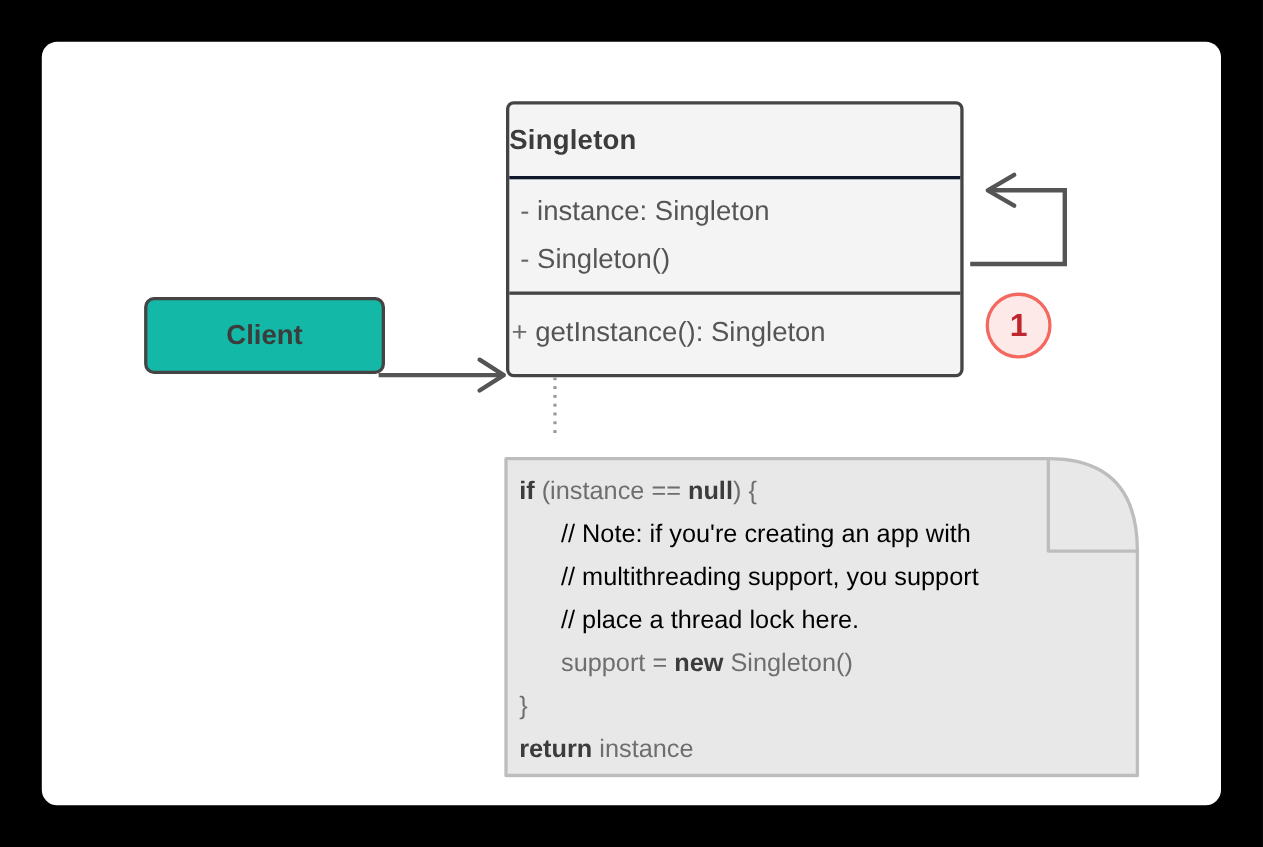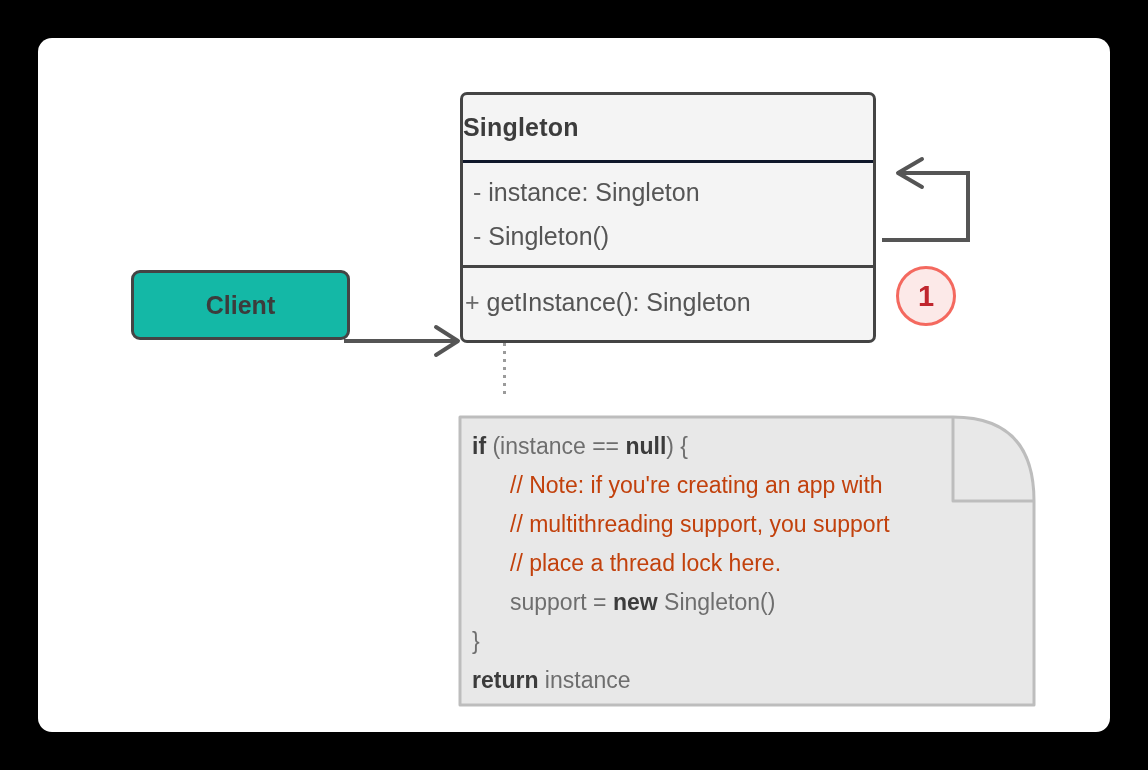--- a/index.html
+++ b/index.html
@@ -142,21 +142,21 @@
     top: 12px;
     right: 10px;
   }
   .code-line {
     font-size: 23px;
     line-height: 39px;
     color: #6e6e6e;
     white-space: pre;
   }
   .code-line .kw { font-weight: bold; color: #3c3c3c; }
-  .code-line.comment { color: #c2410c; }
+  .code-line.comment { color: #000000; }
   .indent { padding-left: 38px; }
 </style>
 </head>
 <body>
 
 <div id="canvas">
 
   <div class="abs" id="client-class">
     <span id="client-class-name">Client</span>
   </div>

